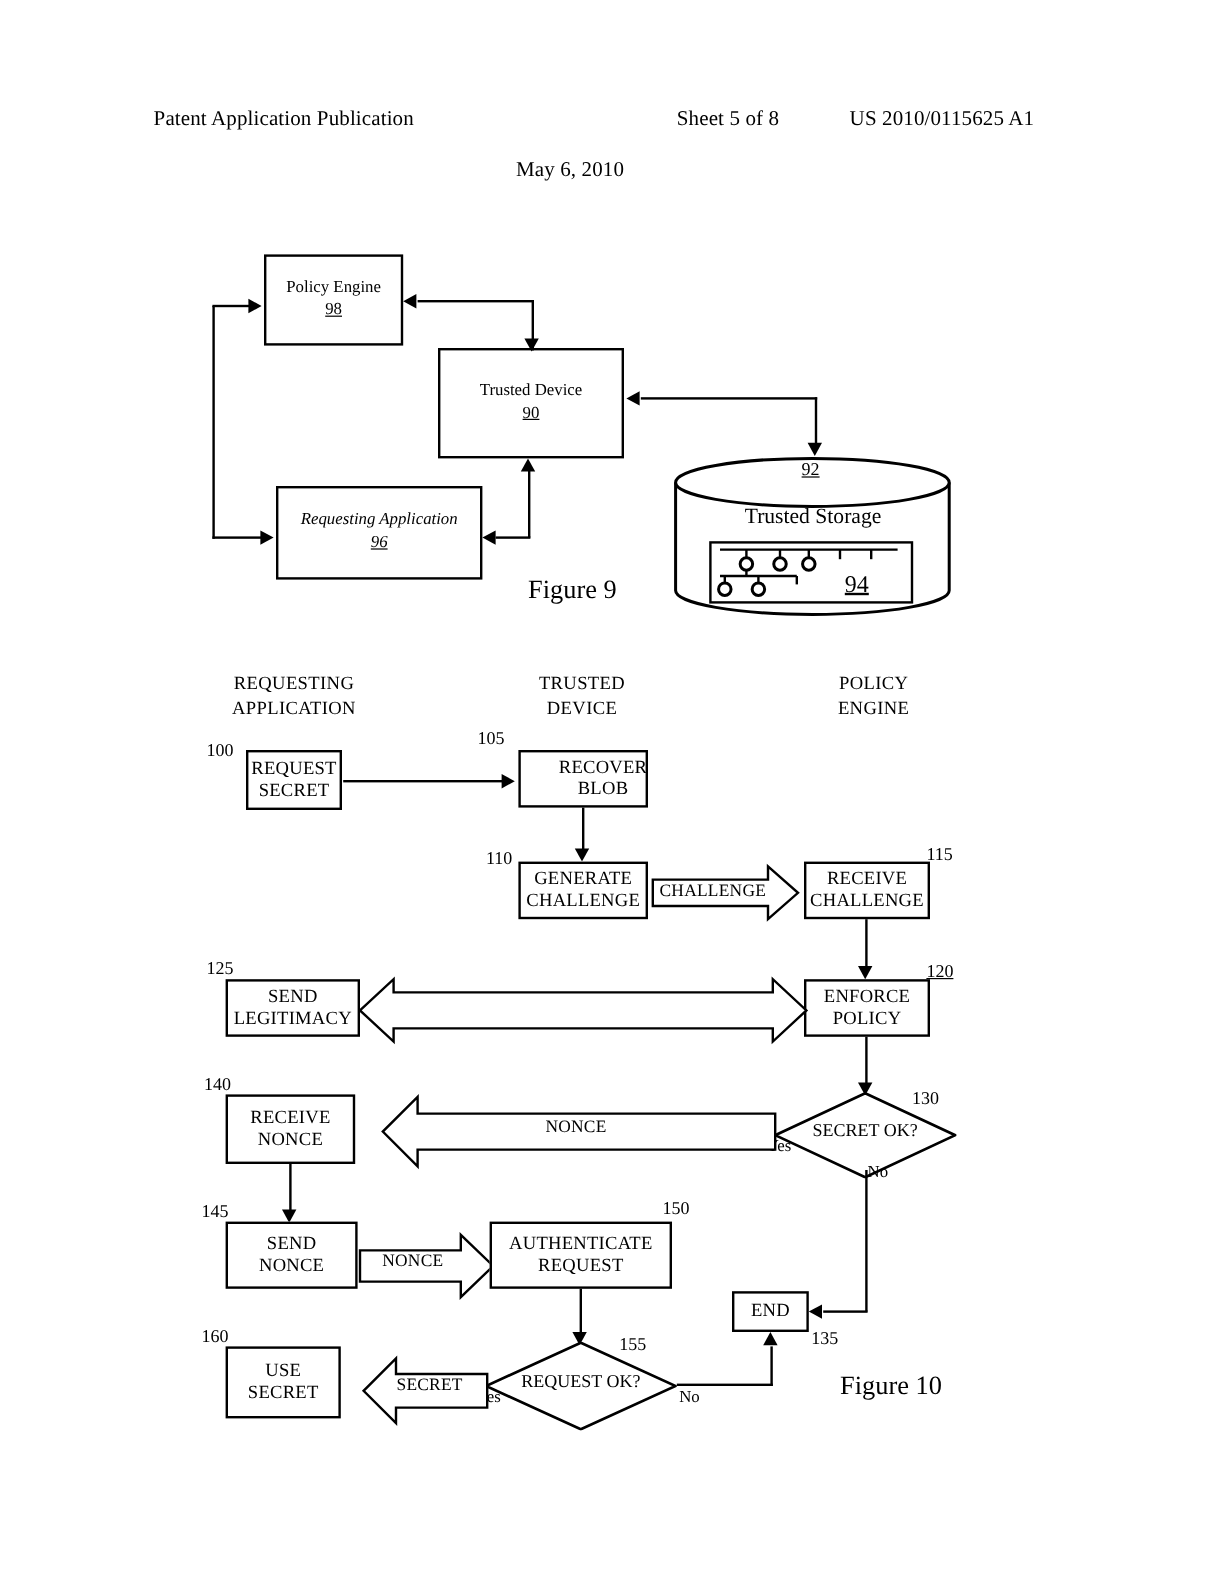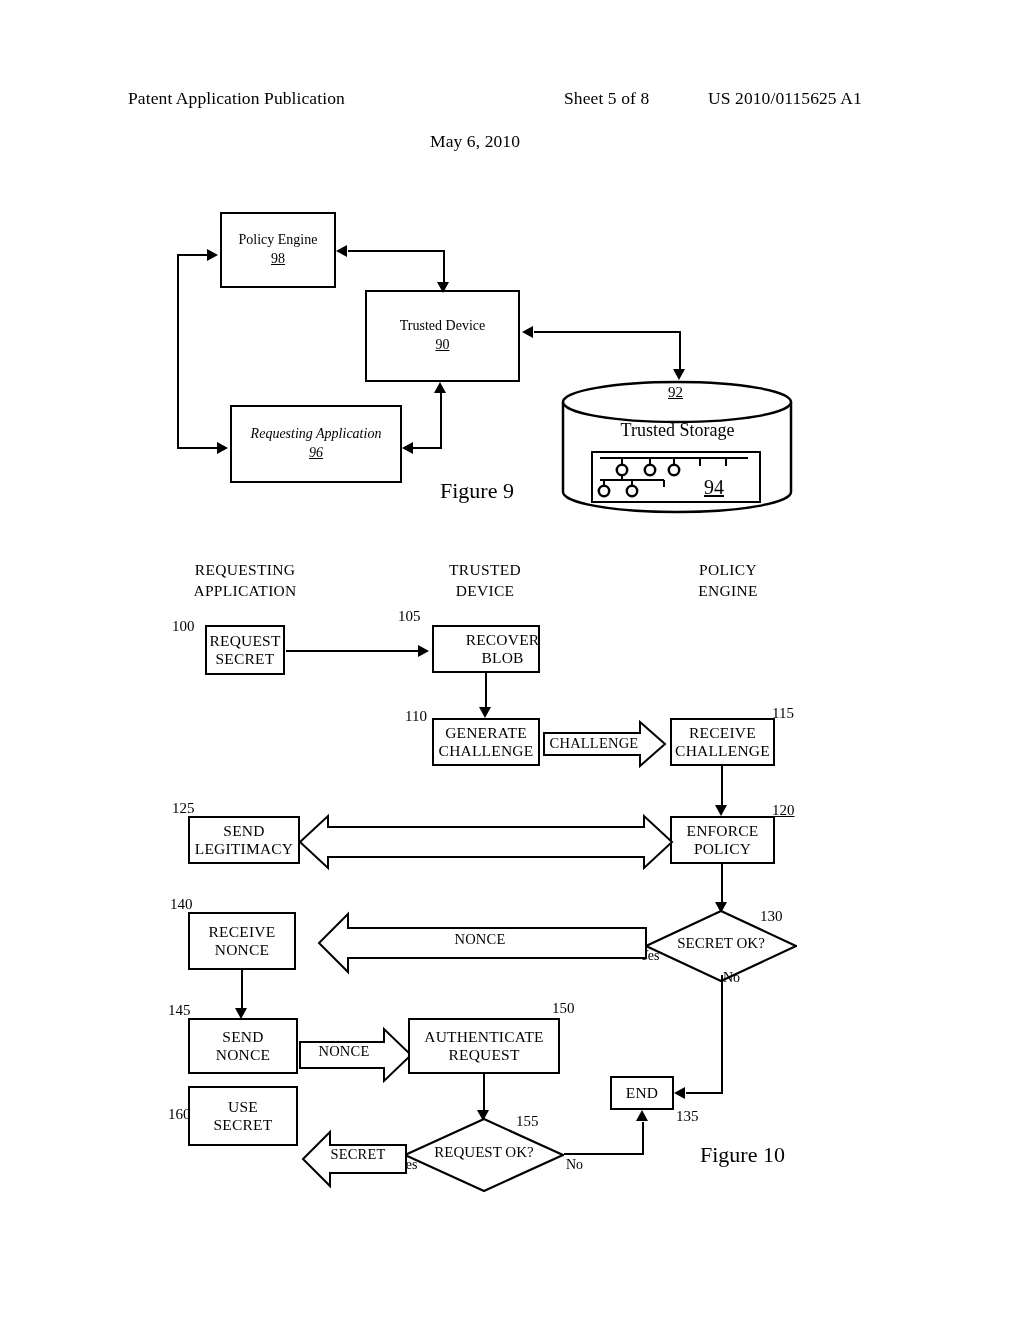--- a/index.html
+++ b/index.html
@@ -293,21 +293,21 @@
     <div class="yn" style="left:397px;top:1157px;">Yes</div>
     <div class="yn" style="left:566px;top:1157px;">No</div>
 
     <div class="blockarrow" style="left:302px;top:1131px;">
       <svg width="104" height="56" viewBox="0 0 104 56">
         <path d="M104,14 L28,14 L28,1 L1,28 L28,55 L28,42 L104,42 Z" fill="#ffffff" stroke="#000" stroke-width="2"></path>
       </svg>
     </div>
     <div class="balabel" style="left:318px;top:1146px;width:80px;">SECRET</div>
 
-    <div class="box f10box" style="left:188px;top:1086px;width:110px;height:60px;">
+    <div class="box f10box" style="left:188px;top:1122px;width:96px;height:60px;">
       <span class="l1">USE</span>
       <span class="l2">SECRET</span>
     </div>
     <div class="ref" style="left:168px;top:1106px;">160</div>
 
     <div class="box f10box" style="left:610px;top:1076px;width:64px;height:34px;">
       <span class="l1">END</span>
     </div>
     <div class="ref" style="left:676px;top:1108px;">135</div>
 

